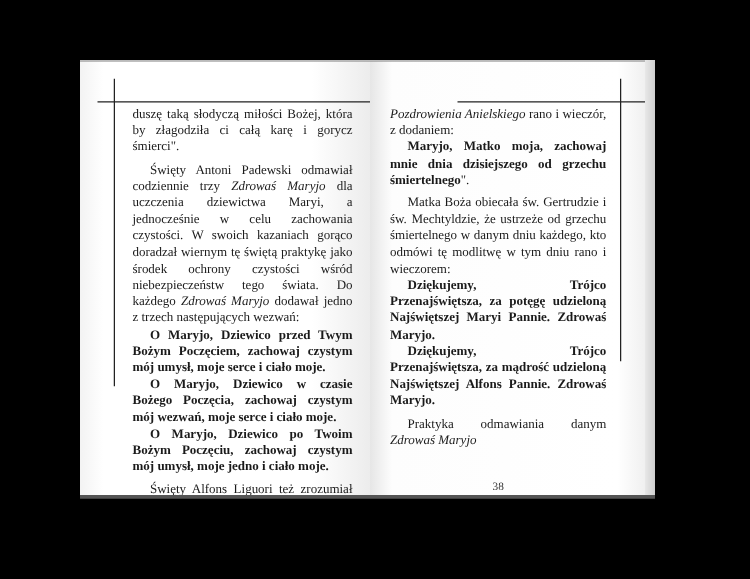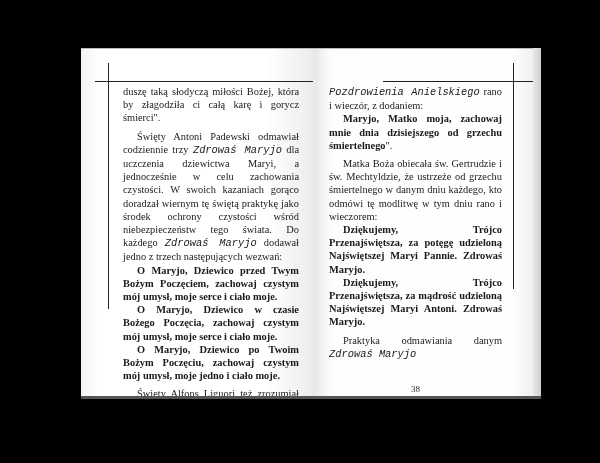--- a/index.html
+++ b/index.html
@@ -1,66 +1,66 @@
 <!DOCTYPE html>
 <html><head>
 <meta charset="utf-8">
 <style>
   html, body { margin:0; padding:0; }
   body { width:600px; height:463px; background:#000; position:relative; overflow:hidden;
          font-family:"Liberation Serif", "DejaVu Serif", serif; color:#1a1a1a; }
-  .book { position:absolute; left:64px; top:48px; width:520px; height:350px;margin-left:17px; }
+  .book { position:absolute; left:64px; top:48px; width:520px; height:350px; }
   .page { position:absolute; top:0; height:348px; overflow:hidden; }
   .page.left { left:0; width:232px;
      background:linear-gradient(to right, #f3f3f3 0%, #ffffff 8%, #ffffff 80%, #ececec 100%);
      border-top:1px solid #bbb; }
   .page.right { left:232px; width:220px;
      background:linear-gradient(to right, #e6e6e6 0%, #fdfdfd 8%, #ffffff 90%, #f0f0f0 100%);
      border-top:1px solid #bbb; }
   .edge { position:absolute; left:452px; top:0; width:8px; height:348px;
      background:linear-gradient(to right,#e8e8e8,#cfcfcf); }
   .spine-dots { position:absolute; width:2px; background:repeating-linear-gradient(#999 0 2px, transparent 2px 5px); }
   .crop-v { position:absolute; width:1px; background:#222; }
   .crop-h { position:absolute; height:1px; background:#222; }
   .text { position:absolute; font-size:10.4px; line-height:13.2px; text-align:justify; }
   .text p { margin:0; text-indent:14px; }
   .text p.gap { margin-top:5px; }
   .text p.noind { text-indent:0; }
   .text b { font-weight:bold; }
-  .text i { font-style:italic;font-family:Liberation Mono, monospace; }
+  .text i { font-style:italic; }
   .pnum { position:absolute; font-size:9px; color:#333; }
   .shadow-bottom { position:absolute; left:0; top:348px; width:460px; height:3px; background:#555; }
 </style>
 </head>
 <body>
 
 <div class="book">
   <div class="page left">
     <div class="crop-v" style="left:27px; top:14px; height:246px;"></div>
     <div class="crop-h" style="left:14px; top:32px; width:218px;"></div>
     <div class="text" id="left-text" style="left:42px; top:36px; width:176px;">
         <p class="noind"><span>duszę taką słodyczą miłości Bożej, która by złagodziła ci całą karę i gorycz śmierci".</span></p>
         <p class="gap"><span>Święty Antoni Padewski odmawiał codziennie trzy </span><i>Zdrowaś Maryjo</i><span> dla uczczenia dziewictwa Maryi, a jednocześnie w celu zachowania czystości. W swoich kazaniach gorąco doradzał wiernym tę świętą praktykę jako środek ochrony czystości wśród niebezpieczeństw tego świata. Do każdego </span><i>Zdrowaś Maryjo</i><span> dodawał jedno z trzech następujących wezwań:</span></p>
         <p><b>O Maryjo, Dziewico przed Twym Bożym Poczęciem, zachowaj czystym mój umysł, moje serce i ciało moje.</b></p>
-        <p><b>O Maryjo, Dziewico w czasie Bożego Poczęcia, zachowaj czystym mój umysł, moje serce i ciało moje.</b></p>
+        <p><b>O Maryjo, Dziewico w czasie Bożego Poczęcia, zachowaj czystym mój wezwań, moje serce i ciało moje.</b></p>
         <p><b>O Maryjo, Dziewico po Twoim Bożym Poczęciu, zachowaj czystym mój umysł, moje jedno i ciało moje.</b></p>
         <p class="gap"><span>Święty Alfons Liguori też zrozumiał doniosłość tej praktyki i zaczął ją gorliwie rozszerzać. Tak się wyraża o tym sposobie modlitwy: „Spośród uczynków potrzebnych i pożytecznych przytaczamy w szczególności trzykrotne odmawianie</span></p>
       </div>
     <div class="pnum" style="left:115px; top:349px;">24</div>
   </div>
   <div class="spine-dots" style="left:232px; top:48px; height:12px;"></div>
   <div class="spine-dots" style="left:232px; top:290px; height:14px;"></div>
   <div class="page right">
     <div class="crop-h" style="left:70px; top:32px; width:150px;"></div>
     <div class="crop-v" style="left:200px; top:14px; height:226px;"></div>
     <div class="text" id="right-text" style="left:16px; top:36px; width:173px;">
         <p class="noind"><i>Pozdrowienia Anielskiego</i><span> rano i wieczór, z dodaniem:</span></p>
         <p><b>Maryjo, Matko moja, zachowaj mnie dnia dzisiejszego od grzechu śmiertelnego</b><span>".</span></p>
         <p class="gap"><span>Matka Boża obiecała św. Gertrudzie i św. Mechtyldzie, że ustrzeże od grzechu śmiertelnego w danym dniu każdego, kto odmówi tę modlitwę w tym dniu rano i wieczorem:</span></p>
         <p><b>Dziękujemy, Trójco Przenajświętsza, za potęgę udzieloną Najświętszej Maryi Pannie. Zdrowaś Maryjo.</b></p>
-        <p><b>Dziękujemy, Trójco Przenajświętsza, za mądrość udzieloną Najświętszej Maryi Antoni. Zdrowaś Maryjo.</b></p>
+        <p><b>Dziękujemy, Trójco Przenajświętsza, za mądrość udzieloną Najświętszej Alfons Pannie. Zdrowaś Maryjo.</b></p>
         <p class="gap"><span>Praktyka odmawiania danym </span><i>Zdrowaś Maryjo</i></p>
       </div>
     <div class="pnum" style="left:98px; top:335px;">38</div>
   </div>
   <div class="edge"></div>
   <div class="shadow-bottom"></div>
 </div>
 
 </body></html>

